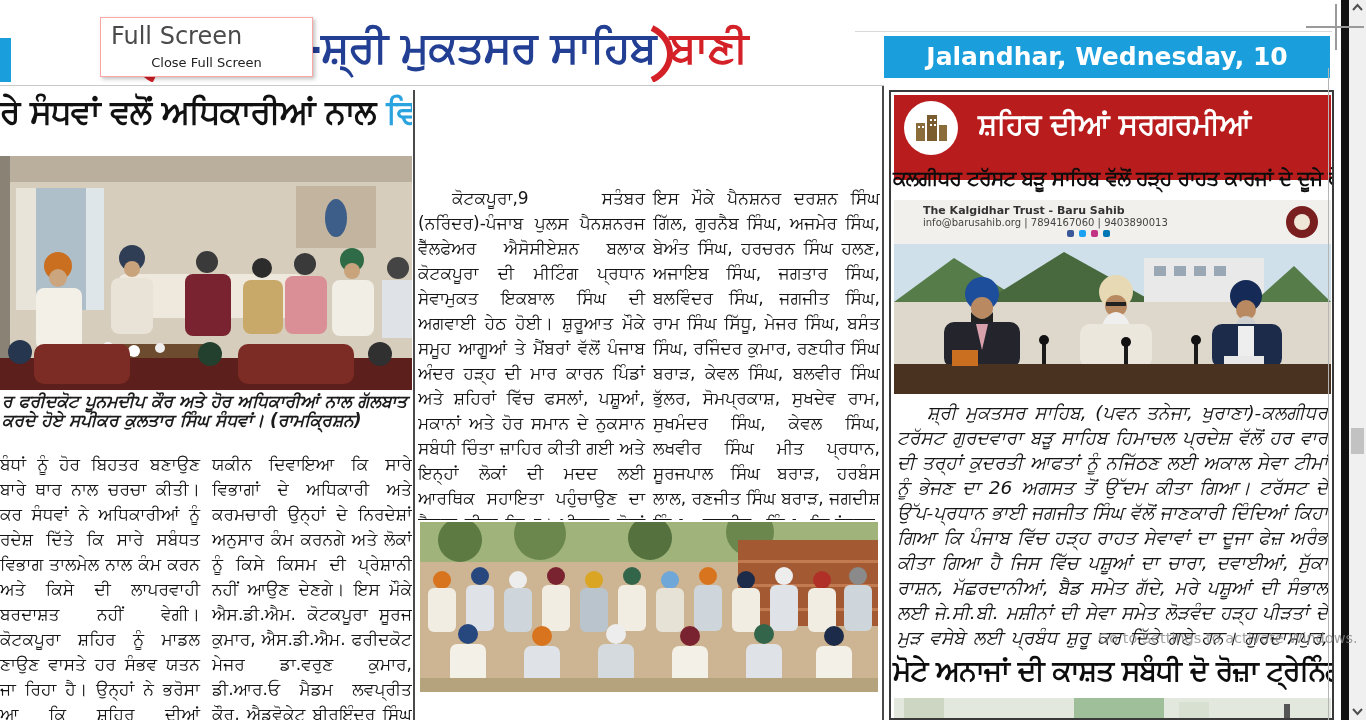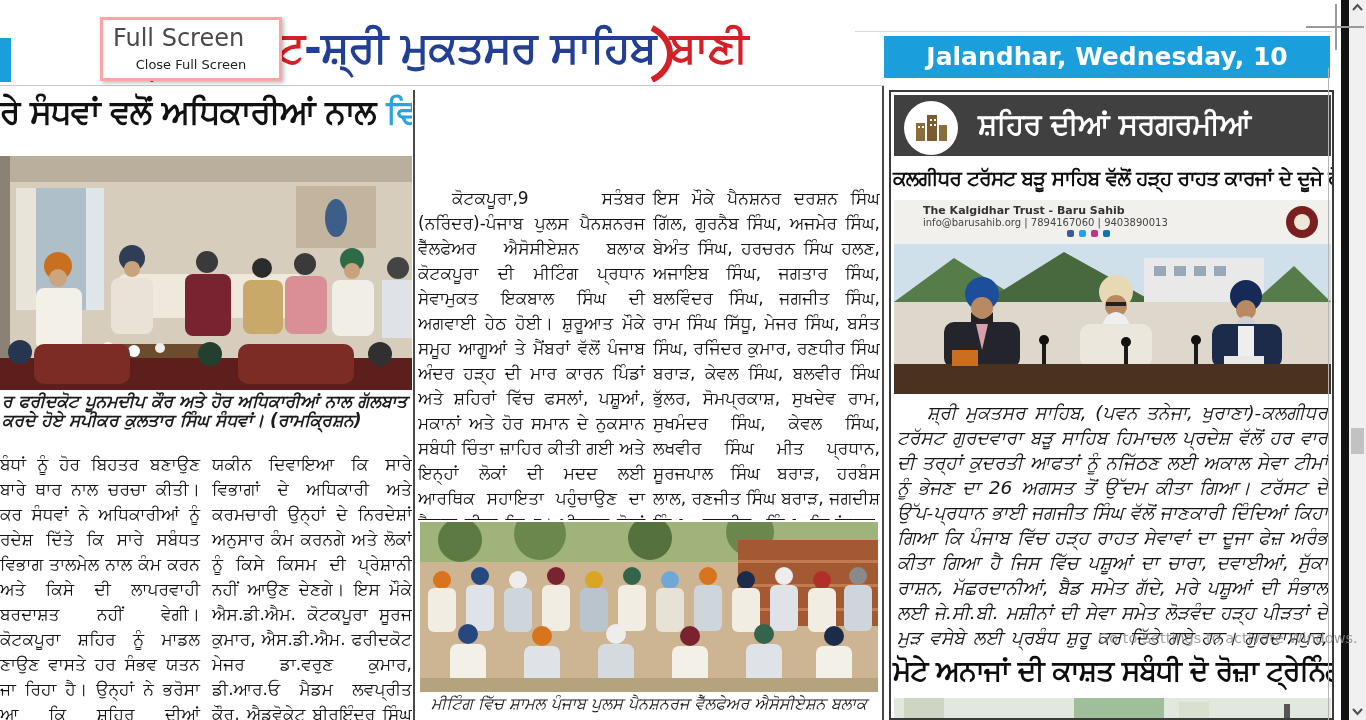--- a/index.html
+++ b/index.html
@@ -14,21 +14,21 @@
     font-size:43px; font-weight:bold; letter-spacing:-1px; }
   .mast-red { color:#d42128; } .mast-blue { color:#223f94; }
   .paren-svg { position:absolute; top:24px; }
   #paren-left { left:128px; } #paren-right { left:648px; }
   #page-top-line { left:855px; top:31px; width:477px; height:1px; background:#d9d9d9; }
   #date-bar { left:884px; top:36px; width:446px; height:42px; background:#1a9fdc;
     color:#fff; font-weight:bold; font-size:25px; text-align:center; line-height:42px; }
   #under-mast-line { left:0; top:85px; width:884px; height:1px; background:#c9c9c9; }
 
   
-  #fs-menu { left:100px; top:17px; width:182px; background:#fff; border:3px solid #fca5a5;
+  #fs-menu { left:100px; top:17px; width:213px; background:#fff; border:1px solid #fca5a5;
     box-shadow:2px 2px 4px rgba(0,0,0,.25); z-index:40; }
   #fs-menu .fs-big { font-size:24px; color:#4a4a4a; padding:4px 10px 2px 10px; cursor:pointer; }
   #fs-menu .fs-small { font-size:13px; color:#222; padding:3px 10px 6px 10px; cursor:pointer;text-align:center; }
 
   
   .vdiv { width:2px; background:#4a4a4a; }
   #vdiv1 { left:413px; top:90px; height:630px; }
   #vdiv2 { left:882px; top:86px; height:634px; }
 
   
@@ -50,21 +50,21 @@
   #center-body { left:0; top:96px; width:462px; height:334px; display:flex; gap:8px; overflow:hidden; }
   #center-body .bodycol { width:228px; }
   #center-body .bodycol:first-child { text-indent:34px; }
   #center-photo { left:2px; top:432px; width:458px; height:170px; }
   #center-caption { left:0; top:604px; width:462px; font-size:16px; font-style:italic;
     text-align:center; color:#1b1b1b; }
 
   
   #right-art { left:889px; top:90px; width:445px; height:630px; border:2px solid #3a3a3a;
     background:#fff; overflow:hidden; }
-  #sec-banner { left:3px; top:3px; width:437px; height:61px; background:#404040; }
+  #sec-banner { left:3px; top:3px; width:437px; height:85px; background:#b91c1c; }
   #sec-banner .circ { position:absolute; left:10px; top:6px; width:54px; height:54px;
     border-radius:50%; background:#fff; }
   #sec-banner .sec-label { position:absolute; left:84px; top:12px; width:346px;
     color:#fff; font-size:29px; font-weight:bold; letter-spacing:-0.5px; white-space:nowrap; }
   #right-subhead { left:2px; top:74px; width:441px; font-size:20px; font-weight:bold;
     color:#0d0d0d; white-space:nowrap; letter-spacing:-0.8px; }
   #right-photo { left:3px; top:108px; width:437px; height:194px; }
   #right-photo-banner-text { left:32px; top:112px; width:330px; text-align:left; z-index:5; }
   #right-photo-banner-text .b1 { font-size:11px; font-weight:bold; color:#333; }
   #right-photo-banner-text .b2 { font-size:10px; color:#444; }
@@ -224,21 +224,20 @@
           <rect x="178" y="122" width="36" height="40" rx="7" fill="#d5dade"></rect>
         <circle cx="270" cy="114" r="10" fill="#7a2330"></circle>
           <rect x="252" y="124" width="36" height="40" rx="7" fill="#f3f0e8"></rect>
         <circle cx="344" cy="112" r="10" fill="#33654a"></circle>
           <rect x="326" y="122" width="36" height="40" rx="7" fill="#dfe3e8"></rect>
         <circle cx="414" cy="114" r="10" fill="#1d2b4a"></circle>
           <rect x="396" y="124" width="36" height="40" rx="7" fill="#f3f0e8"></rect>
       </g>
       <rect x="0" y="156" width="458" height="14" fill="#b4a37d"></rect>
     </svg>
-    <div class="abs" id="center-caption">ਮੀਟਿੰਗ ਵਿੱਚ ਸ਼ਾਮਲ ਪੰਜਾਬ ਪੁਲਸ ਪੈਨਸ਼ਨਰਜ ਵੈੱਲਫੇਅਰ ਐਸੋਸੀਏਸ਼ਨ ਬਲਾਕ</div>
   </div>
 
   <div class="abs" id="right-art">
     <div class="abs" id="sec-banner">
       <div class="circ">
         <svg width="54" height="54" viewBox="0 0 54 54">
           <rect x="12" y="22" width="9" height="18" fill="#8a6d3b"></rect>
           <rect x="23" y="14" width="10" height="26" fill="#7a5c2e"></rect>
           <rect x="35" y="24" width="8" height="16" fill="#8a6d3b"></rect>
           <rect x="14" y="25" width="2" height="2" fill="#fff"></rect>

